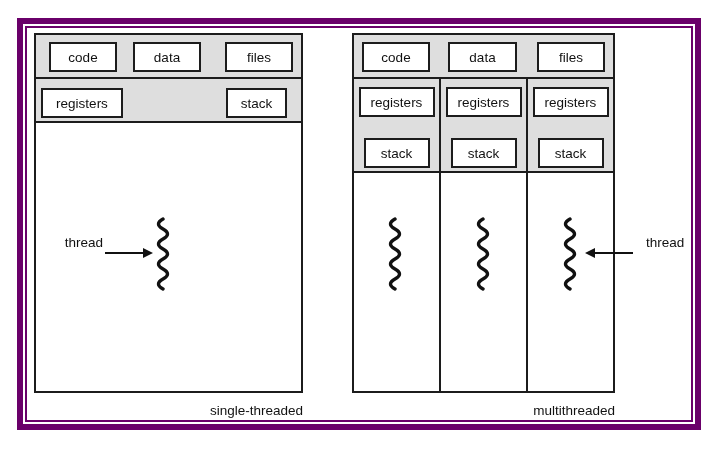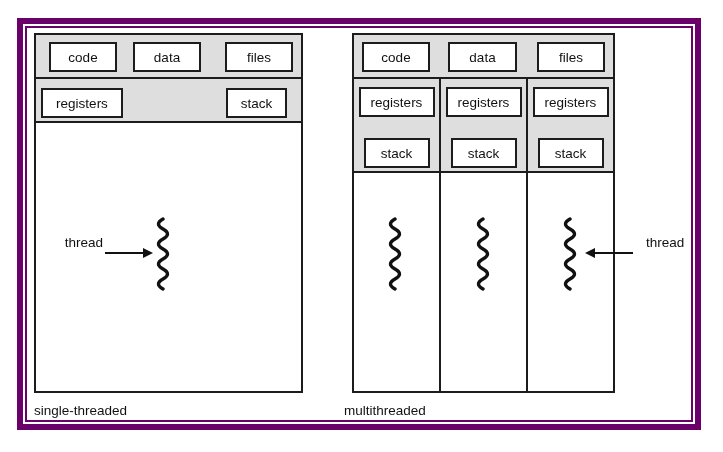--- a/index.html
+++ b/index.html
@@ -102,25 +102,25 @@
     top: 235px;
     font-size: 13.5px;
     line-height: 16px;
     white-space: nowrap;
   }
   .thread-label-l { left: 55px; width: 48px; text-align: right; }
   .thread-label-r { left: 646px; }
   .caption {
     position: absolute;
     top: 403px;
-    text-align: left;
+    text-align: right;
     font-size: 13.5px;
   }
   .caption-l { left: 34px;  width: 269px; }
-  .caption-r { left: 344px; width: 263px; }
+  .caption-r { left: 352px; width: 263px; }
 </style>
 </head>
 <body>
 
 <div class="canvas">
 
   <div class="frame">
     <div class="frame-inner"></div>
   </div>
 

